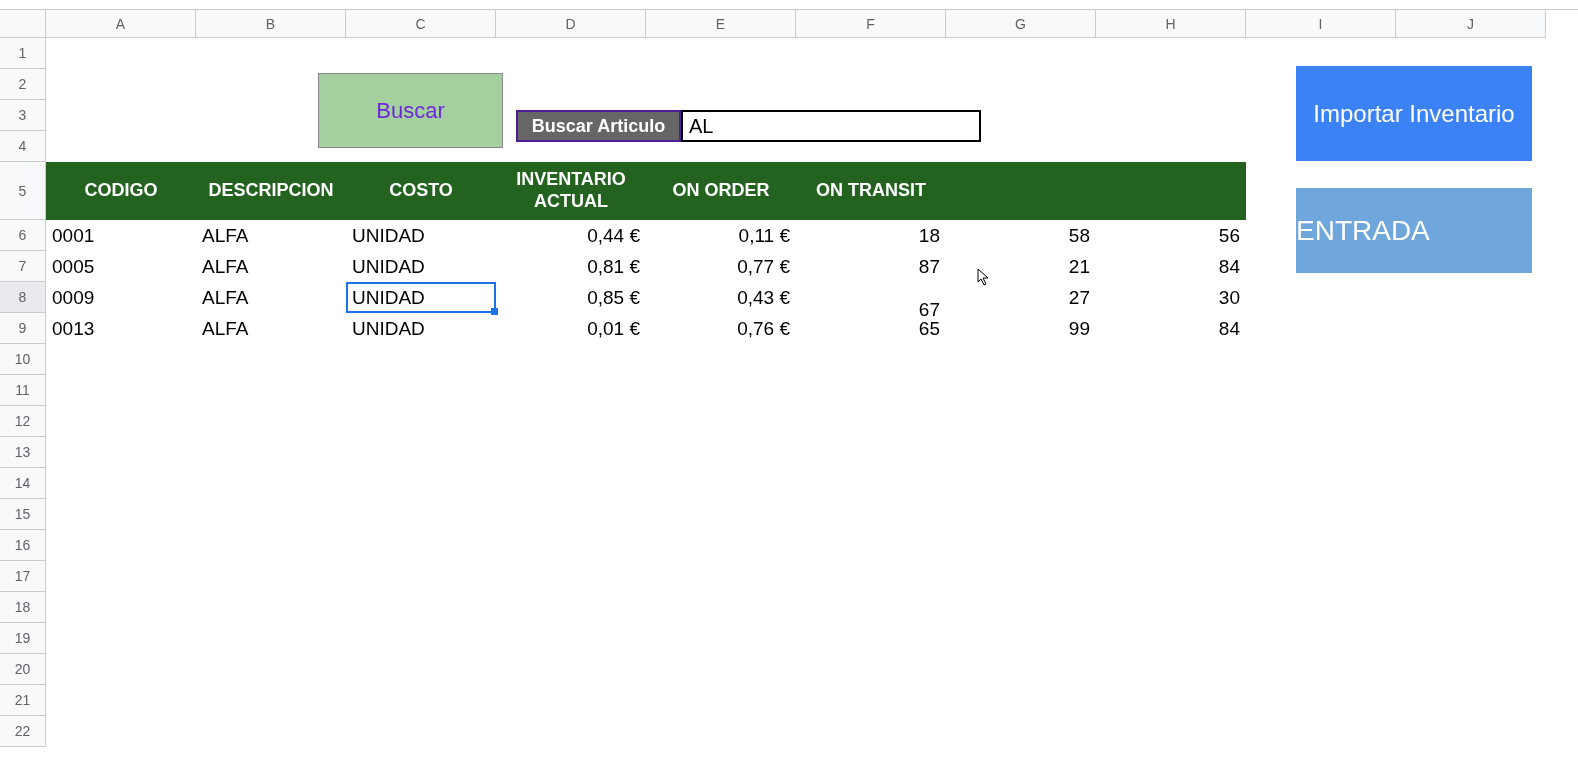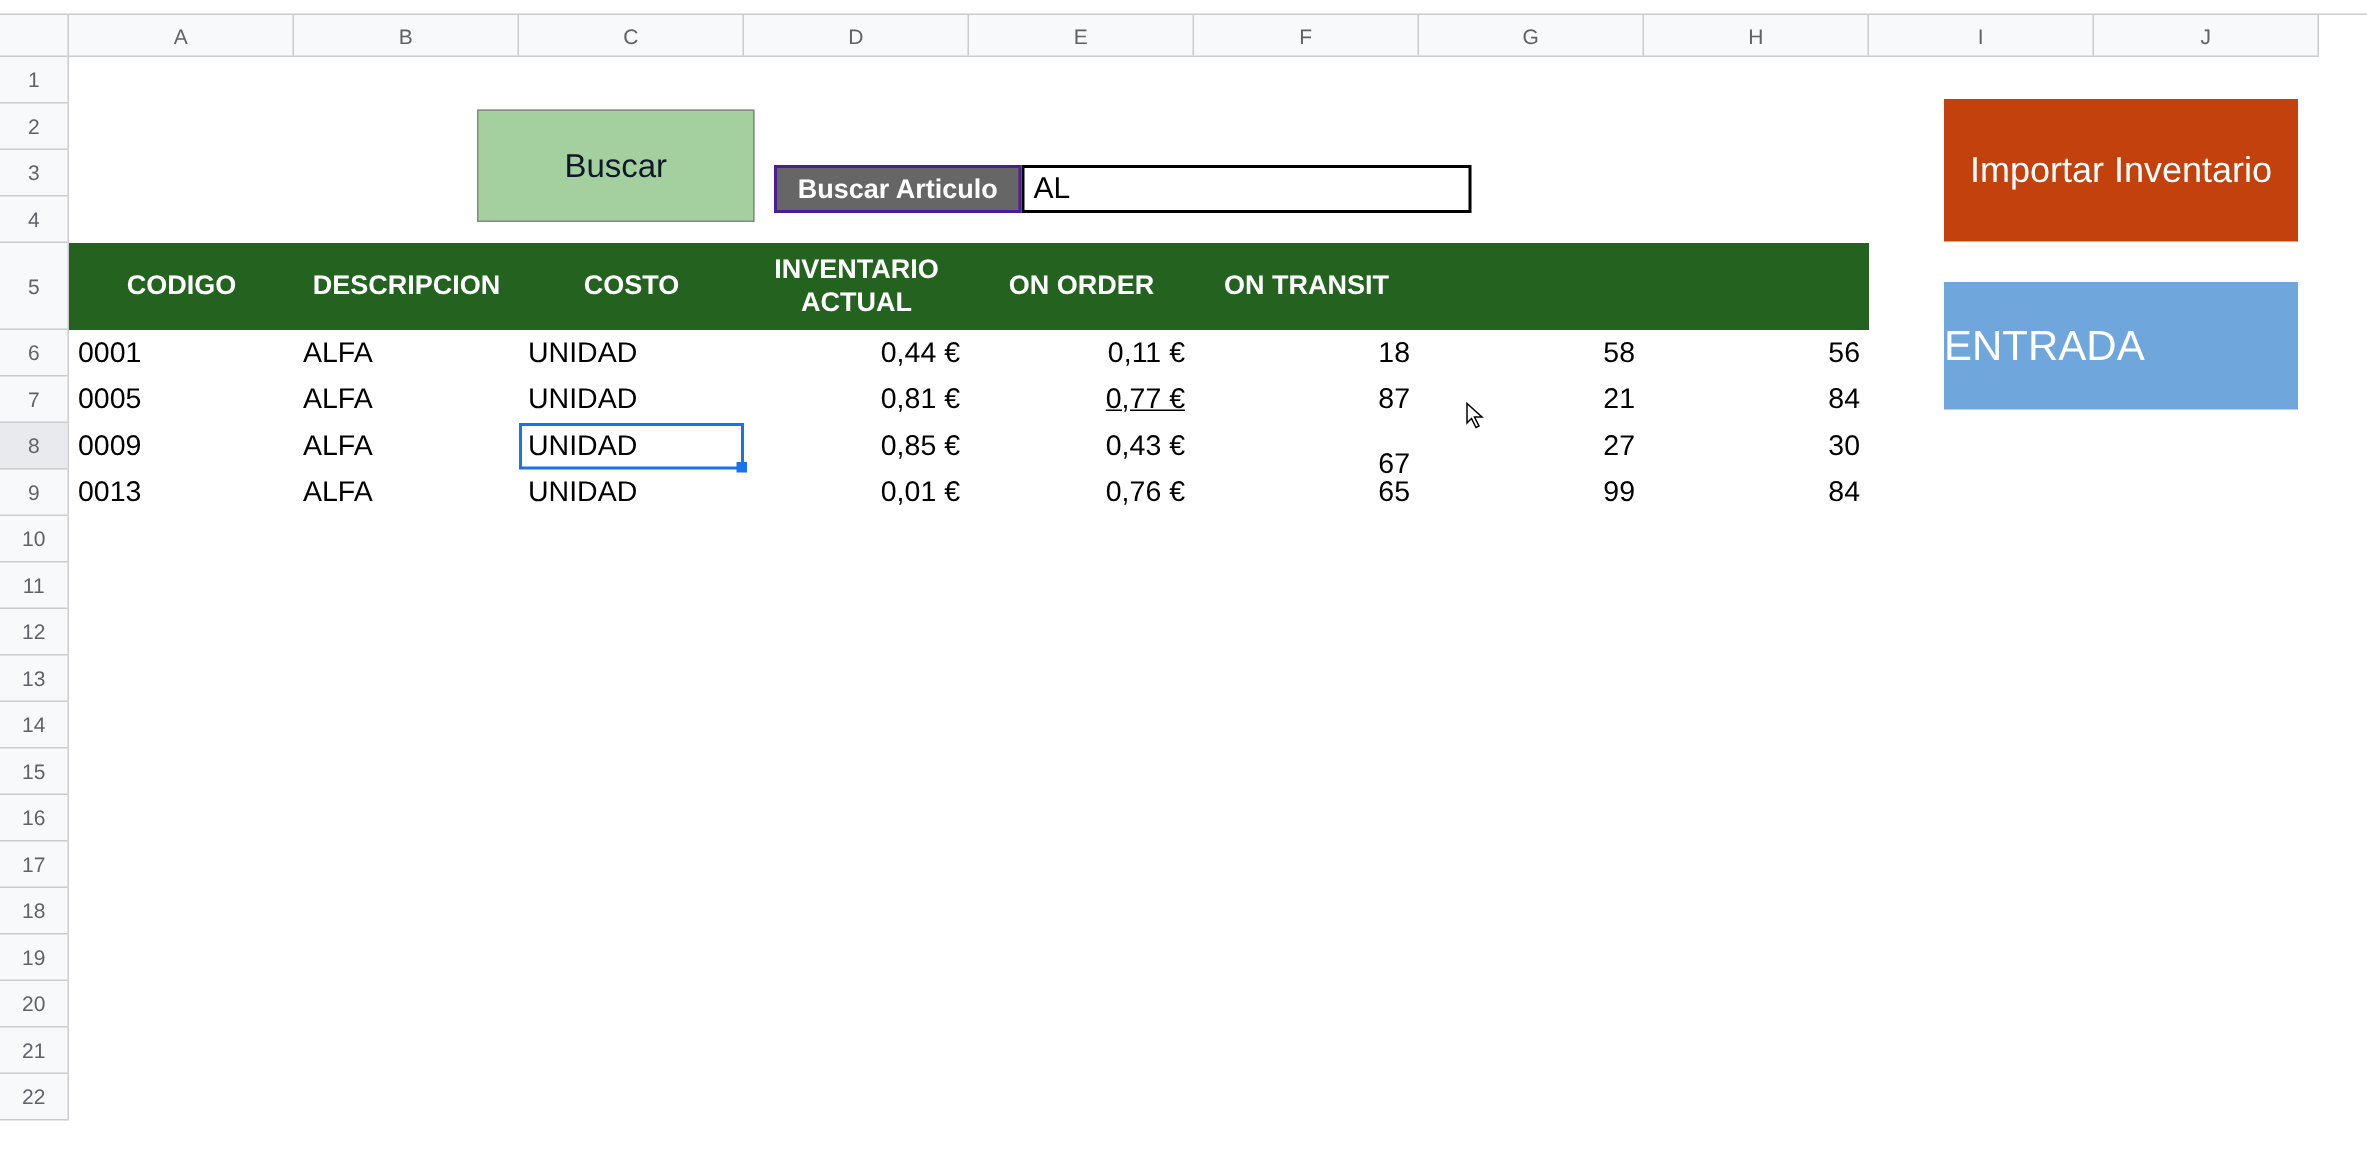--- a/index.html
+++ b/index.html
@@ -86,21 +86,21 @@
       left: 272px;
       top: 35px;
       width: 185px;
       height: 75px;
       background: #a4cf9e;
       border: 1px solid #888;
       display: flex;
       align-items: center;
       justify-content: center;
       font-size: 22px;
-      color: #0f172a;
+      color: #6d28d9;
     }
     .buscar-label-box {
       position: absolute;
       left: 470px;
       top: 72px;
       width: 165px;
       height: 32px;
       background: #666666;
       border: 2px solid #4c1d95;
       display: flex;
@@ -123,21 +123,21 @@
       padding: 0 6px;
       font-size: 20px;
       color: #000;
     }
     .import-btn {
       position: absolute;
       left: 1250px;
       top: 28px;
       width: 236px;
       height: 95px;
-      background: #c2410c;
+      background: #3b82f6;
       display: flex;
       align-items: center;
       justify-content: center;
       font-size: 24px;
       color: #fff;
       text-align: right;
       line-height: 1.3;
     }
     .entrada-btn {
       position: absolute;
@@ -297,21 +297,21 @@
           <div class="data-cell" style="width: 150px; justify-content: flex-end;">0,11 €</div>
           <div class="data-cell" style="width: 150px; justify-content: flex-end;">18</div>
           <div class="data-cell" style="width: 150px; justify-content: flex-end;">58</div>
           <div class="data-cell" style="width: 150px; justify-content: flex-end;">56</div>
         </div>
         <div class="data-row">
           <div class="data-cell" style="width: 150px; justify-content: flex-start;">0005</div>
           <div class="data-cell" style="width: 150px; justify-content: flex-start;">ALFA</div>
           <div class="data-cell" style="width: 150px; justify-content: flex-start;">UNIDAD</div>
           <div class="data-cell" style="width: 150px; justify-content: flex-end;">0,81 €</div>
-          <div class="data-cell" style="width: 150px; justify-content: flex-end; text-decoration: underline;">0,77 €</div>
+          <div class="data-cell" style="width: 150px; justify-content: flex-end;">0,77 €</div>
           <div class="data-cell" style="width: 150px; justify-content: flex-end;">87</div>
           <div class="data-cell" style="width: 150px; justify-content: flex-end;">21</div>
           <div class="data-cell" style="width: 150px; justify-content: flex-end;">84</div>
         </div>
         <div class="data-row">
           <div class="data-cell" style="width: 150px; justify-content: flex-start;">0009</div>
           <div class="data-cell" style="width: 150px; justify-content: flex-start;">ALFA</div>
           <div class="data-cell" style="width: 150px; justify-content: flex-start;">UNIDAD</div>
           <div class="data-cell" style="width: 150px; justify-content: flex-end; padding-left: 47px;">0,85 €</div>
           <div class="data-cell" style="width: 150px; justify-content: flex-end;">0,43 €</div>

